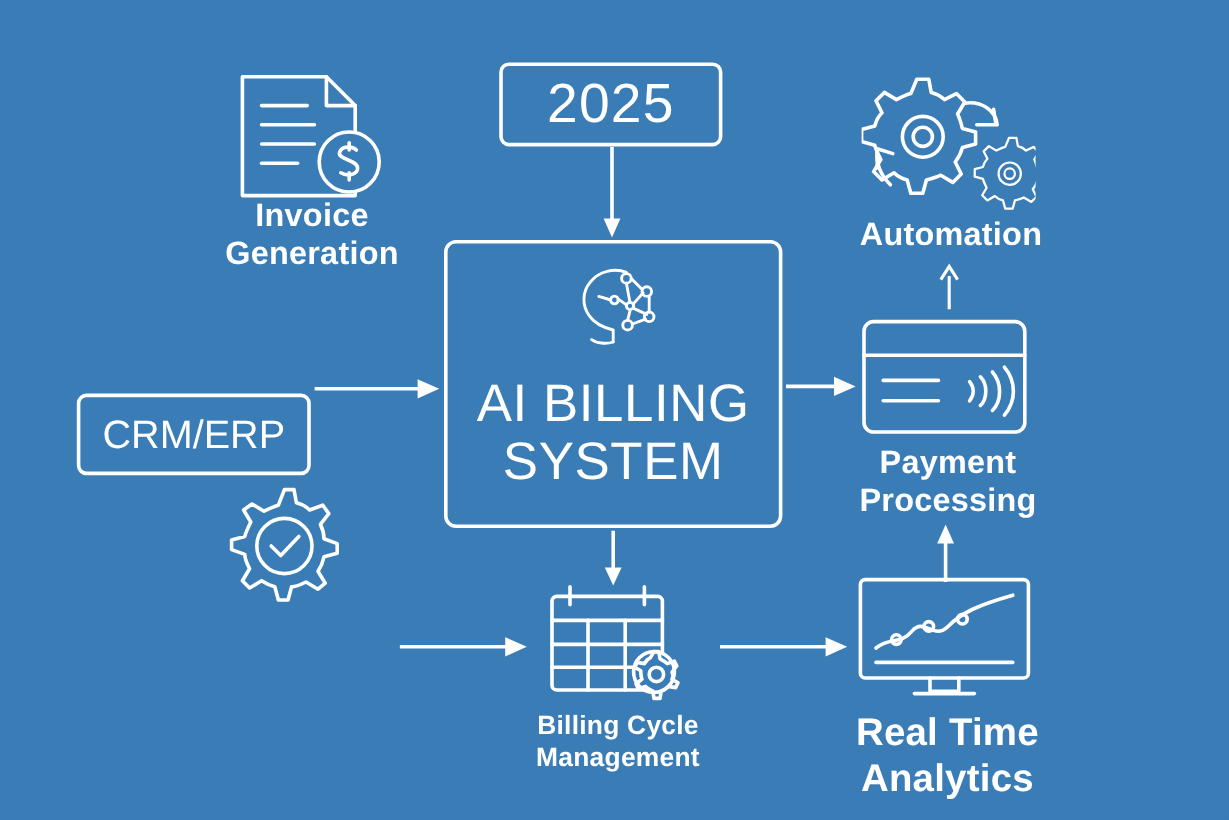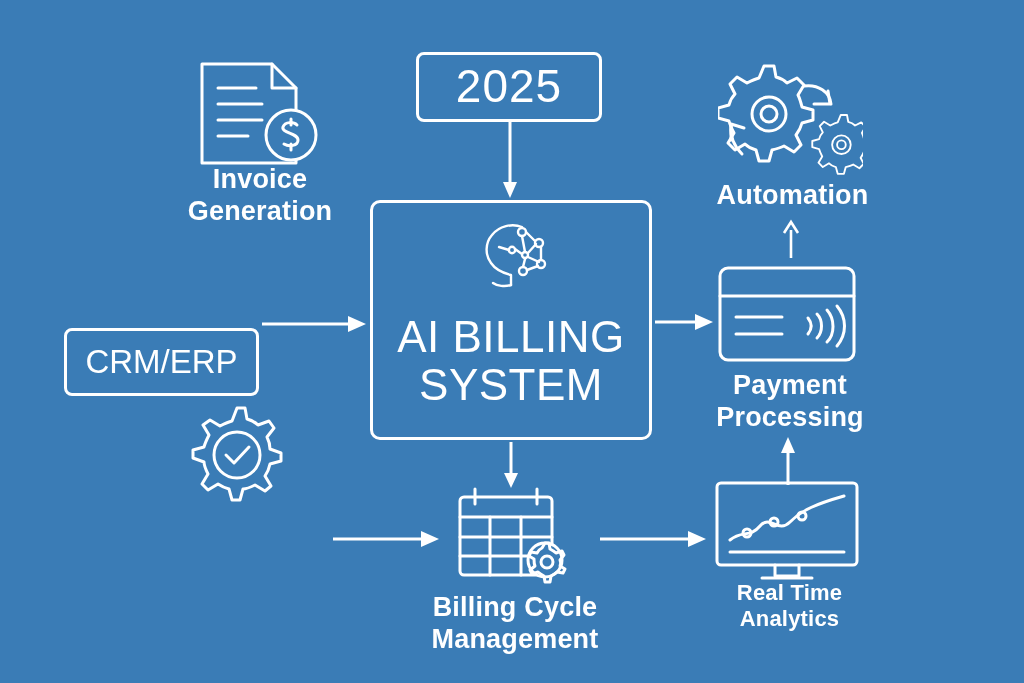--- a/index.html
+++ b/index.html
@@ -163,21 +163,21 @@
           <line x1="69" y1="30" x2="69" y2="88"></line>
           <line x1="8" y1="50" x2="100" y2="50"></line>
           <line x1="8" y1="69" x2="100" y2="69"></line>
           <circle cx="93" cy="73" r="17" fill="#3a7cb6"></circle>
           <path d="M93 56 L97 56 L98 62 C100 63 102 64 104 66 L110 64 L112 68 L108 73 C109 75 109 77 108 79 L113 82 L111 86 L105 85 C103 87 101 88 99 89 L98 95 L93 95 L92 89 C90 88 88 87 86 85 L80 87 L78 83 L83 79 C82 77 82 75 82 72 L77 69 L79 65 L85 66 C86 64 88 62 90 61 Z"></path>
           <circle cx="95" cy="75" r="6"></circle>
         </g>
       </svg>
     </span>
   </div>
-  <div class="label" style="left:395px; top:592px; width:240px; font-size:27px;">Billing Cycle
+  <div class="label" style="left:395px; top:592px; width:240px; font-size:22px;">Billing Cycle
 Management</div>
 
   <div class="node" style="left:600px; top:528px; width:108px; height:22px;">
     <svg width="108" height="22" viewBox="0 0 108 22">
       <line x1="0" y1="11" x2="90" y2="11" stroke="#ffffff" stroke-width="3"></line>
       <polygon points="106,11 88,3 88,19" fill="#ffffff"></polygon>
     </svg>
   </div>
 
   <div class="node" style="left:712px; top:478px; width:150px; height:110px;">
@@ -189,21 +189,21 @@
           <circle cx="35" cy="55" r="4"></circle>
           <circle cx="62" cy="44" r="4"></circle>
           <circle cx="90" cy="38" r="4"></circle>
           <line x1="18" y1="74" x2="132" y2="74"></line>
           <path d="M63 87 L63 98 L87 98 L87 87"></path>
           <line x1="50" y1="100" x2="100" y2="100"></line>
         </g>
       </svg>
     </span>
   </div>
-  <div class="label" style="left:672px; top:580px; width:235px; font-size:22px;">Real Time
+  <div class="label" style="left:672px; top:592px; width:235px; font-size:32px;">Real Time
 Analytics</div>
 
   <div class="node" style="left:777px; top:437px; width:22px; height:48px;">
     <svg width="22" height="48" viewBox="0 0 22 48">
       <line x1="11" y1="48" x2="11" y2="14" stroke="#ffffff" stroke-width="3"></line>
       <polygon points="11,0 4,16 18,16" fill="#ffffff"></polygon>
     </svg>
   </div>
 
   <div class="node" style="left:655px; top:311px; width:60px; height:22px;">

